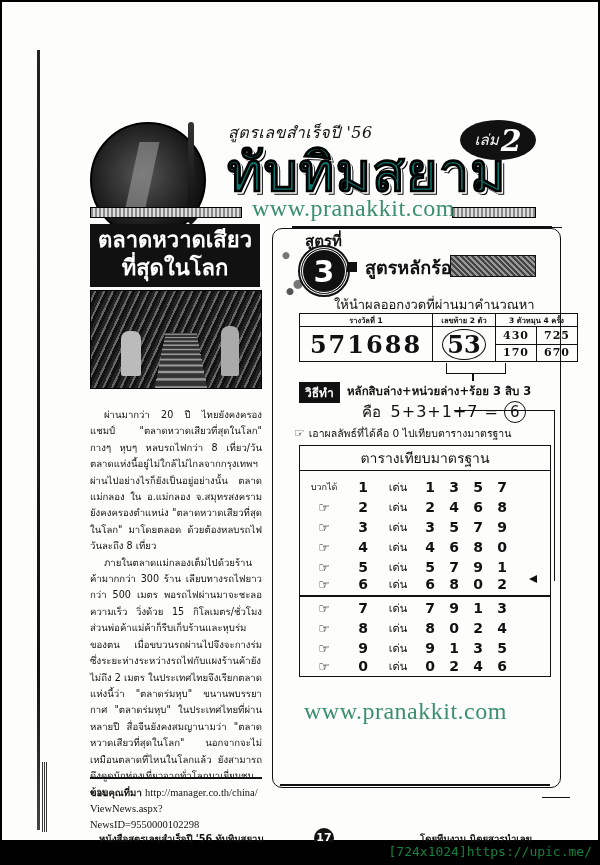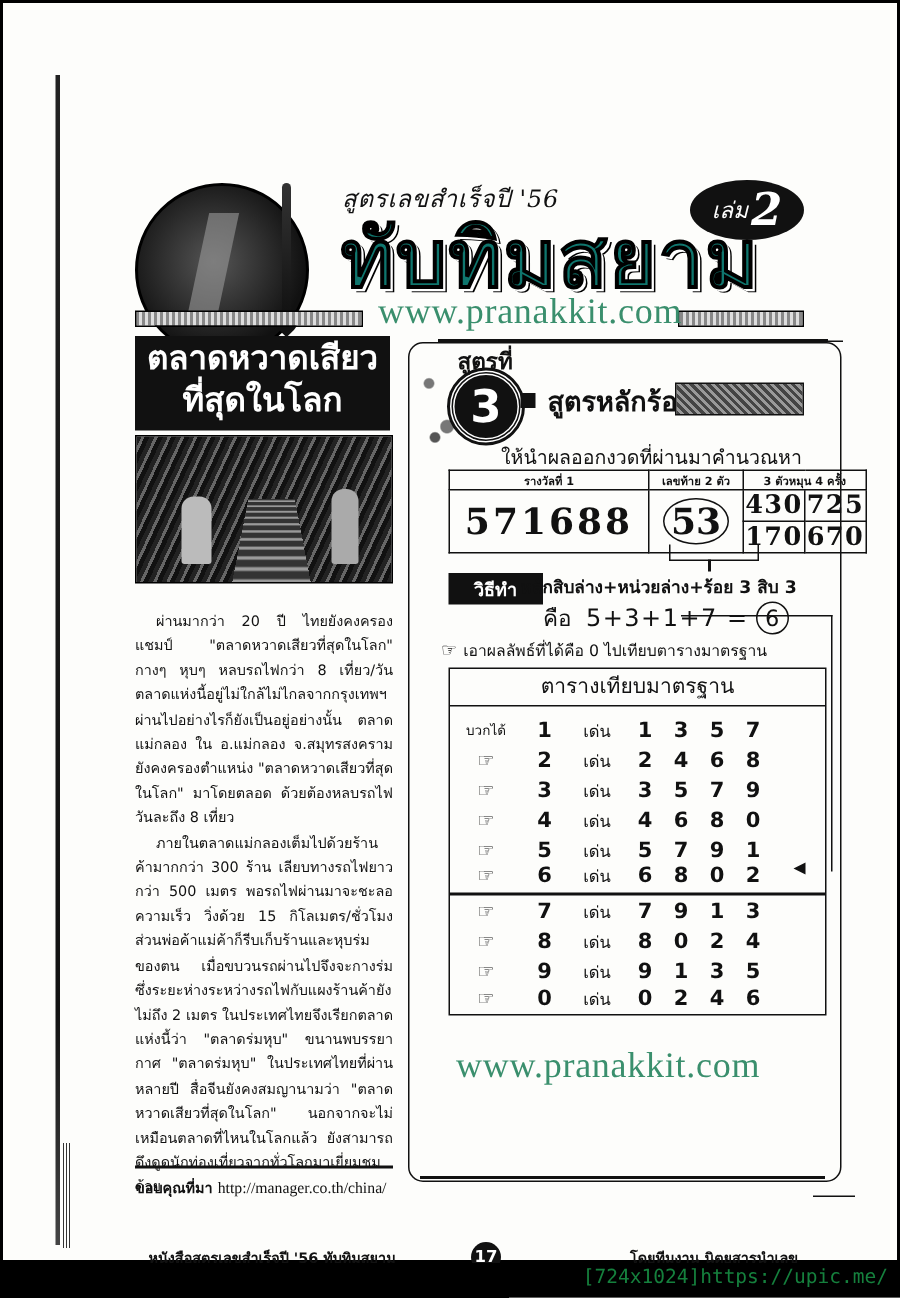--- a/index.html
+++ b/index.html
@@ -48,25 +48,25 @@
   .formula-title { position:absolute; left:363px; top:251px; font-weight:bold; font-size:18px; }
   .formula-tag { position:absolute; left:448px; top:253px; width:84px; height:20px; background:repeating-linear-gradient(45deg,#444 0 2px,#999 2px 4px); border:1px solid #111; }
   .instruction { position:absolute; left:332px; top:292px; font-size:13px; }
 
   .results { position:absolute; left:297px; top:311px; border-collapse:collapse; }
   .results td, .results th { border:1.5px solid #111; padding:0; text-align:center; }
   .results th { font-size:7.5px; font-weight:bold; height:12px; }
   .results .big { font-family:"DejaVu Serif", serif; font-weight:bold; font-size:24px; width:132px; height:34px; letter-spacing:2px; }
   .results .two { width:62px; font-family:"DejaVu Serif", serif; font-weight:bold; font-size:24px; position:relative; }
   .results .two span { border:1.5px solid #111; border-radius:50%; padding:0 4px; }
-  .results .three { font-family:"DejaVu Serif", serif; font-weight:bold; font-size:17px; width:40px; height:16px; letter-spacing:1px; }
+  .results .three { font-family:"DejaVu Serif", serif; font-weight:bold; font-size:11px; width:40px; height:16px; letter-spacing:1px; }
   .connector { position:absolute; left:444px; top:361px; width:58px; height:10px; border:1.5px solid #111; border-top:none; }
   .connector-stem { position:absolute; left:470px; top:371px; width:1.5px; height:8px; background:#111; }
 
-  .method-tag { position:absolute; left:297px; top:380px; background:#111; color:#fff; font-weight:bold; font-size:12px; padding:1px 17px; }
+  .method-tag { position:absolute; left:297px; top:380px; background:#111; color:#fff; font-weight:bold; font-size:12px; padding:1px 6px; }
   .method-text { position:absolute; left:345px; top:380px; font-size:11.5px; font-weight:bold; }
   .calc { position:absolute; left:360px; top:398px; font-size:15px; }
   .calc .sum { font-size:16px; letter-spacing:1px; }
   .calc .circ { display:inline-block; width:20px; height:20px; border:1.5px solid #111; border-radius:50%; text-align:center; line-height:20px; font-size:15px; }
   .calc-line { position:absolute; left:452px; top:408px; width:100px; height:170px; border-top:1.5px solid #111; border-right:1.5px solid #111; }
   .calc-arrow { position:absolute; left:527px; top:573px; width:0; height:0; border-top:4px solid transparent; border-bottom:4px solid transparent; border-right:8px solid #111; }
   .note { position:absolute; left:292px; top:423px; font-size:10.5px; }
   .hand { display:inline-block; font-size:12px; margin-right:4px; }
 
   .std-table { position:absolute; left:297px; top:443px; width:250px; height:230px; border:1.5px solid #111; }
@@ -118,20 +118,21 @@
       <div class="fig2"></div>
   </div>
   <div class="article">
     <p>ผ่านมากว่า 20 ปี ไทยยังคงครองแชมป์ "ตลาดหวาดเสียวที่สุดในโลก" กางๆ หุบๆ หลบรถไฟกว่า 8 เที่ยว/วัน ตลาดแห่งนี้อยู่ไม่ใกล้ไม่ไกลจากกรุงเทพฯ ผ่านไปอย่างไรก็ยังเป็นอยู่อย่างนั้น ตลาดแม่กลอง ใน อ.แม่กลอง จ.สมุทรสงคราม ยังคงครองตำแหน่ง "ตลาดหวาดเสียวที่สุดในโลก" มาโดยตลอด ด้วยต้องหลบรถไฟวันละถึง 8 เที่ยว</p>
     <p>ภายในตลาดแม่กลองเต็มไปด้วยร้านค้ามากกว่า 300 ร้าน เลียบทางรถไฟยาวกว่า 500 เมตร พอรถไฟผ่านมาจะชะลอความเร็ว วิ่งด้วย 15 กิโลเมตร/ชั่วโมง ส่วนพ่อค้าแม่ค้าก็รีบเก็บร้านและหุบร่มของตน เมื่อขบวนรถผ่านไปจึงจะกางร่ม ซึ่งระยะห่างระหว่างรถไฟกับแผงร้านค้ายังไม่ถึง 2 เมตร ในประเทศไทยจึงเรียกตลาดแห่งนี้ว่า "ตลาดร่มหุบ" ขนานพบรรยากาศ "ตลาดร่มหุบ" ในประเทศไทยที่ผ่านหลายปี สื่อจีนยังคงสมญานามว่า "ตลาดหวาดเสียวที่สุดในโลก" นอกจากจะไม่เหมือนตลาดที่ไหนในโลกแล้ว ยังสามารถดึงดูดนักท่องเที่ยวจากทั่วโลกมาเยี่ยมชมด้วย</p>
   </div>
   <div class="source-rule"></div>
   <div class="source">
     <span>ขอบคุณที่มา</span>
     <span class="url">http://manager.co.th/china/</span><br>
+    <span class="url">ViewNews.aspx?NewsID=9550000102298</span>
   </div>
   <div class="footer-left">หนังสือสูตรเลขสำเร็จปี '56 ทับทิมสยาม</div>
 
   <div class="frame-top-rule"></div>
   <div class="frame"></div>
   <div class="ornament"></div>
   <div class="formula-label">สูตรที่</div>
   <div class="formula-num">3</div>
   <div class="formula-arrow"></div>
   <div class="formula-title">สูตรหลักร้อย</div>

